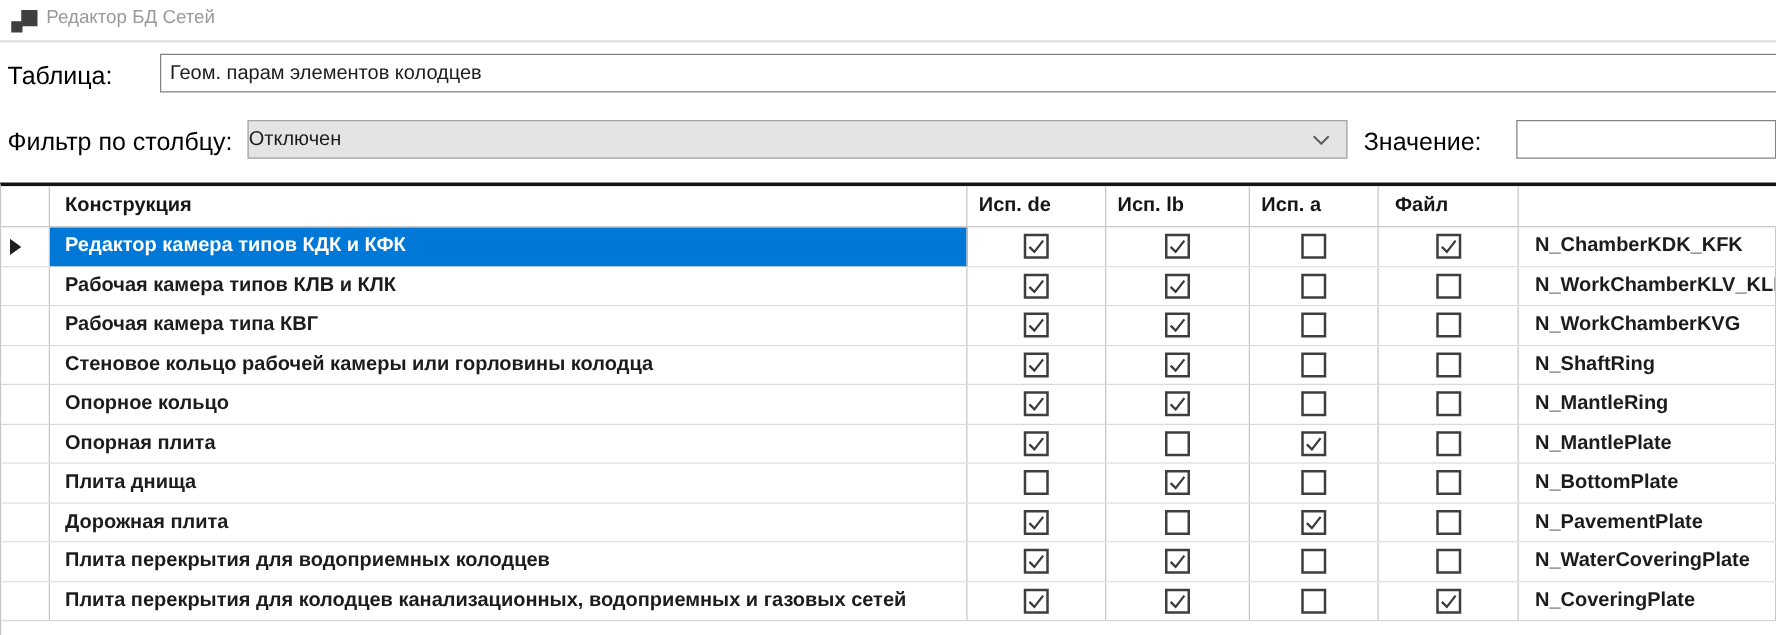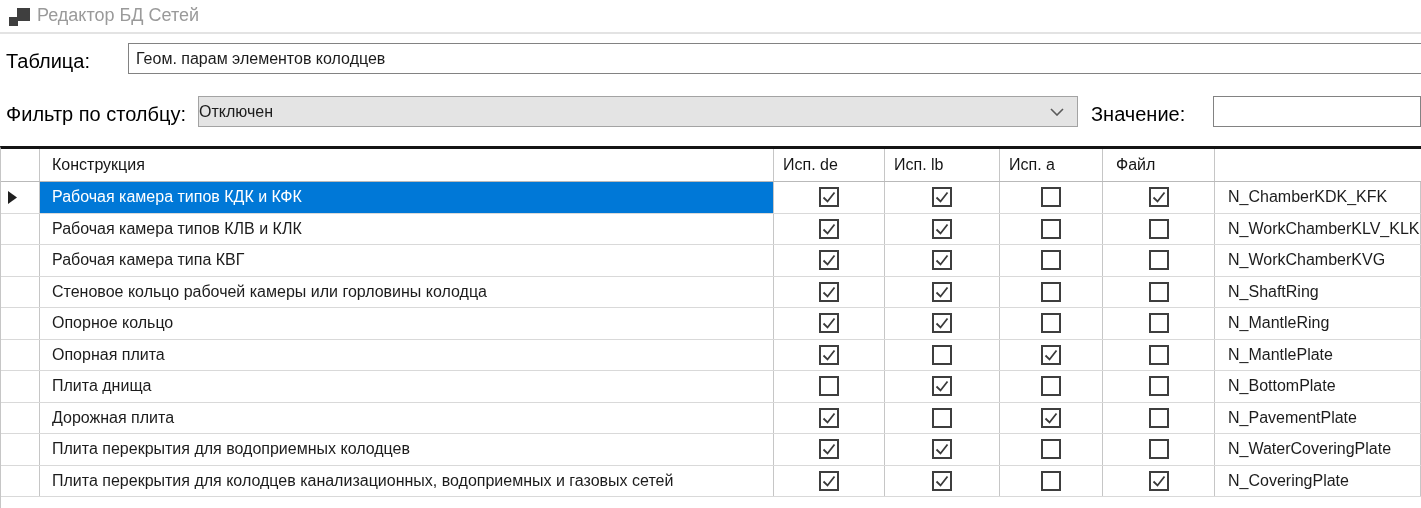--- a/index.html
+++ b/index.html
@@ -5,21 +5,21 @@
   * { box-sizing: border-box; }
   html,body { margin:0; padding:0; }
   body {
     width:1421px; height:508px; position:relative; overflow:hidden;
     background:#ffffff; font-family:"Liberation Sans", sans-serif; color:#1c1c1c;
   }
 
   
   .titlebar { position:absolute; left:0; top:0; width:1421px; height:34px; background:#fff; border-bottom:2px solid #e3e3e3; }
   .app-icon { position:absolute; left:8px; top:6px; width:24px; height:22px; }
-  .app-title { position:absolute; left:37px; top:5px; font-size:18px; color:#9a9a9a; white-space:nowrap; }
+  .app-title { position:absolute; left:37px; top:5px; font-size:15px; color:#9a9a9a; white-space:nowrap; }
 
   
   .form-label { position:absolute; font-size:20px; color:#000000; white-space:nowrap; }
   .lbl-table  { left:6px;  top:50px; }
   .lbl-filter { left:6px;  top:103px; }
   .lbl-value  { left:1091px; top:103px; }
 
   .txt-input {
     position:absolute; border:1px solid #828282; background:#fff; font-family:"Liberation Sans", sans-serif;
     font-size:16px; color:#1c1c1c; padding:0 7px; outline:none;
@@ -34,21 +34,21 @@
   .combo-text { font-size:16px; padding-left:0; flex:1 1 auto; white-space:nowrap; overflow:hidden; }
   .combo-chevron { flex:0 0 auto; margin-right:13px; display:block; }
 
   
   .grid {
     position:absolute; left:0; top:146px; width:1421px; height:362px;
     border-top:3px solid #141414; border-left:1px solid #c6c6c6; overflow:hidden; background:#fff;
   }
   .grid-row {
     display:grid; grid-template-columns:39px 734px 111px 115px 103px 112px 206px;
-    width:1421px; background:#fff;
+    width:1421px; background:#fff;font-weight:bold;
   }
   .hdr-row  { height:33px; border-bottom:1px solid #b9b9b9; }
   .data-row { height:31.5px; border-bottom:1px solid #d9d9d9; }
   .cell {
     border-right:1px solid #c6c6c6; display:flex; align-items:center;
     overflow:hidden; white-space:nowrap; height:100%; font-size:16px;
   }
   .hdr-cell { font-size:16px; color:#161616; }
   .pad-text { padding-left:12px; }
   .pad-file { padding-left:13px; }
@@ -95,21 +95,21 @@
     <div class="cell hdr-cell pad-cb">Исп. a</div>
     <div class="cell hdr-cell pad-file">Файл</div>
   </div>
   <div>
       <div class="grid-row data-row selected">
         <div class="cell sel-cell">
           <svg width="9" height="13" viewBox="0 0 9 13">
             <polygon points="0,0 9,6.5 0,13" fill="#1f1f1f"></polygon>
           </svg>
         </div>
-        <div class="cell pad-text construction-cell">Рабочая камера типов КДК и КФК</div>
+        <div class="cell pad-text construction-cell">Редактор камера типов КДК и КФК</div>
         <div class="cell cb-cell">
           <div class="checkbox">
             <svg width="16" height="16" viewBox="0 0 16 16">
               <polyline points="2.5,8.5 6.5,12.5 13.5,3.5" fill="none" stroke="#3a3a3a" stroke-width="1.8"></polyline>
             </svg>
           </div>
         </div>
         <div class="cell cb-cell">
           <div class="checkbox">
             <svg width="16" height="16" viewBox="0 0 16 16">

